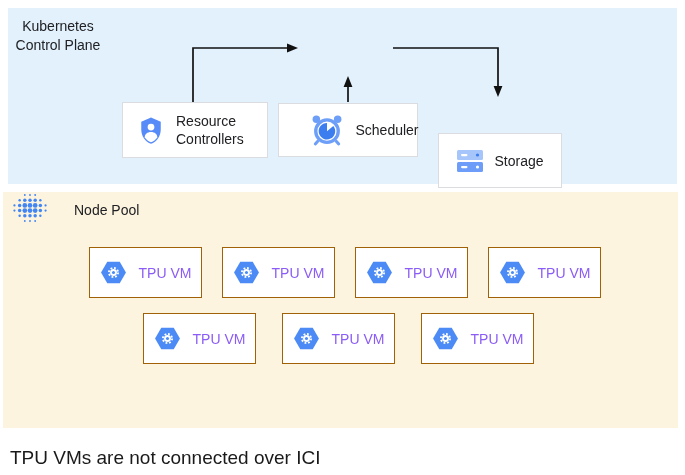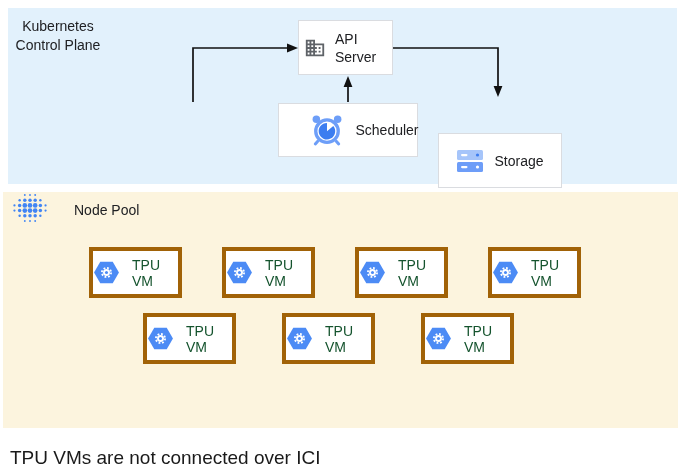--- a/index.html
+++ b/index.html
@@ -18,23 +18,23 @@
   .node-box { position: absolute; background: #fff; border: 1px solid #DADCE0;
     display: flex; align-items: center; justify-content: center; gap: 10px;
     font-size: 14px; line-height: 18px; color: #202124; }
   .box-api        { left: 298px; top: 20px;  width: 95px;  height: 55px; gap: 9px; }
   .box-api .lbl   { width: 52px; }
   .box-rc         { left: 122px; top: 102px; width: 146px; height: 56px; }
   .box-rc .lbl    { width: 78px; }
   .box-sched      { left: 278px; top: 103px; width: 140px; height: 54px; padding-left: 32px; }
   .box-store      { left: 438px; top: 100px; width: 124px; height: 55px; margin-top: 33px; }
 
-  .tpu-box { position: absolute; width: 93px; height: 51px; background: #fff;
-    border: 4px solid #a16207; display: flex; align-items: center; justify-content: center;
-    gap: 12px; font-size: 14px; color: #14532d; }
+  .tpu-box { position: absolute; width: 113px; height: 51px; background: #fff;
+    border: 1px solid #a16207; display: flex; align-items: center; justify-content: center;
+    gap: 12px; font-size: 14px; color: #8b5cf6; }
   .tpu-r1 { top: 247px; }
   .tpu-r2 { top: 313px; }
   .tpu-c1 { left: 89px; }  .tpu-c2 { left: 222px; } .tpu-c3 { left: 355px; } .tpu-c4 { left: 488px; }
   .tpu-c5 { left: 143px; } .tpu-c6 { left: 282px; } .tpu-c7 { left: 421px; }
 
   .np-icon { position: absolute; left: 11px; top: 189px; }
 
   .arrows { position: absolute; left: 0; top: 0; pointer-events: none; }
 
   .footer-note { position: absolute; left: 10px; top: 447px; font-size: 19px; color: #1a1a1a; }
@@ -80,27 +80,29 @@
         <circle cx="-6" cy="9" r="2"></circle>
         <circle cx="0" cy="9" r="2"></circle>
         <circle cx="6" cy="9" r="2"></circle>
         <circle cx="12" cy="9" r="1.4"></circle>
       <circle cx="-6" cy="15" r="1.1"></circle>
         <circle cx="0" cy="15" r="1.1"></circle>
         <circle cx="6" cy="15" r="1.1"></circle>
     </g>
   </svg>
 
-  <div class="node-box box-api">
-    <svg class="ic" width="22" height="22" viewBox="0 0 24 24">
-      <path fill="#5F6368" d="M12 7V3H2v18h20V7H12zM6 19H4v-2h2v2zm0-4H4v-2h2v2zm0-4H4V9h2v2zm0-4H4V5h2v2zm4 12H8v-2h2v2zm0-4H8v-2h2v2zm0-4H8V9h2v2zm0-4H8V5h2v2zm10 12h-8v-2h2v-2h-2v-2h2v-2h-2V9h8v10zm-2-8h-2v2h2v-2zm0 4h-2v2h2v-2z"></path>
-    </svg>
-    <span class="lbl">API Server</span>
-  </div>
-
+
+  <div class="node-box box-rc">
+    <svg class="ic" width="30" height="33" viewBox="0 0 24 24">
+      <path fill="#578BF7" d="M12 1.6 L4.2 4.9 V11 C4.2 16.5 7.5 21.4 12 22.5 C16.5 21.4 19.8 16.5 19.8 11 V4.9 Z"></path>
+      <circle cx="12" cy="9.2" r="2.7" fill="#fff"></circle>
+      <path fill="#fff" d="M12 13.1 c-3 0-5 1.8-5 4 v0.5 c1.3 1.8 3 3.1 5 3.7 c2-0.6 3.7-1.9 5-3.7 v-0.5 c0-2.2-2-4-5-4 z"></path>
+    </svg>
+    <span class="lbl">Resource Controllers</span>
+  </div>
 
   <div class="node-box box-sched">
     <svg class="ic" width="36" height="36" viewBox="0 0 24 24">
       <circle cx="4.9" cy="4.8" r="2.5" fill="#6D9EF8"></circle>
       <circle cx="19.1" cy="4.8" r="2.5" fill="#6D9EF8"></circle>
       <line x1="5.7" y1="19.6" x2="4.2" y2="21.3" stroke="#6D9EF8" stroke-width="2" stroke-linecap="round"></line>
       <line x1="18.3" y1="19.6" x2="19.8" y2="21.3" stroke="#6D9EF8" stroke-width="2" stroke-linecap="round"></line>
       <circle cx="12" cy="12.8" r="7.5" fill="#fff" stroke="#6D9EF8" stroke-width="2.2"></circle>
       <path fill="#3C7DF0" d="M12 12.8 L12 7.3 A5.5 5.5 0 1 0 16.2 9.3 Z"></path>
     </svg>

